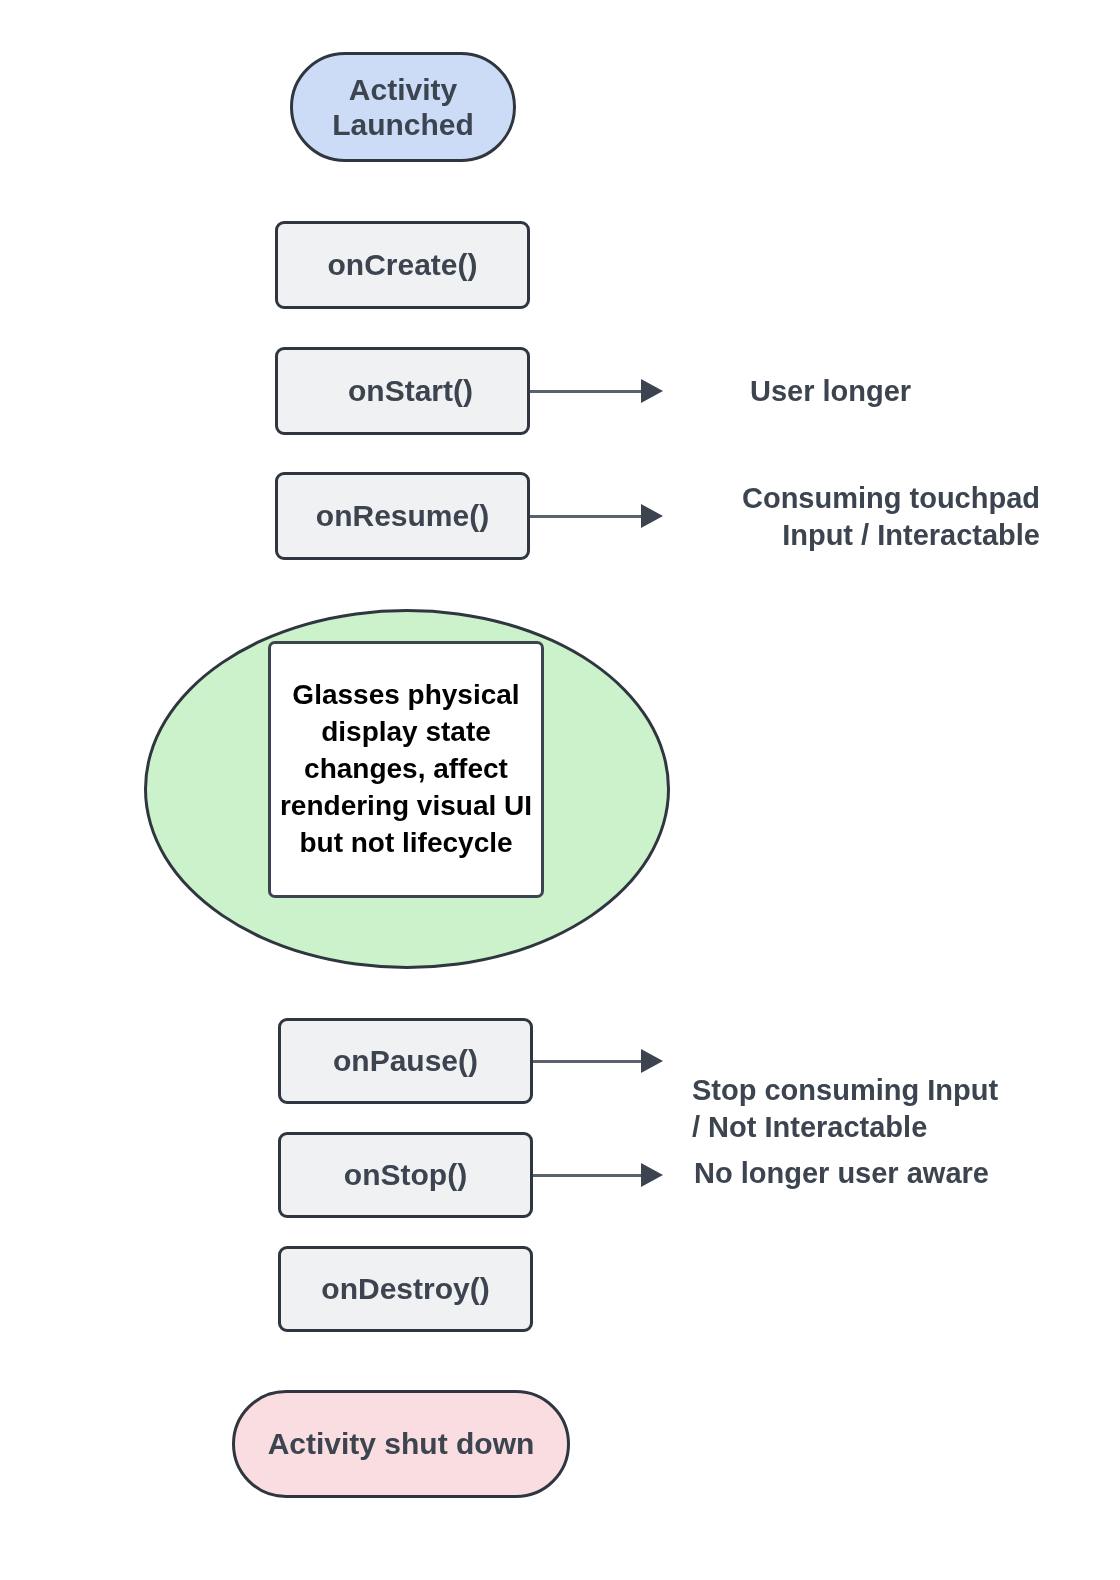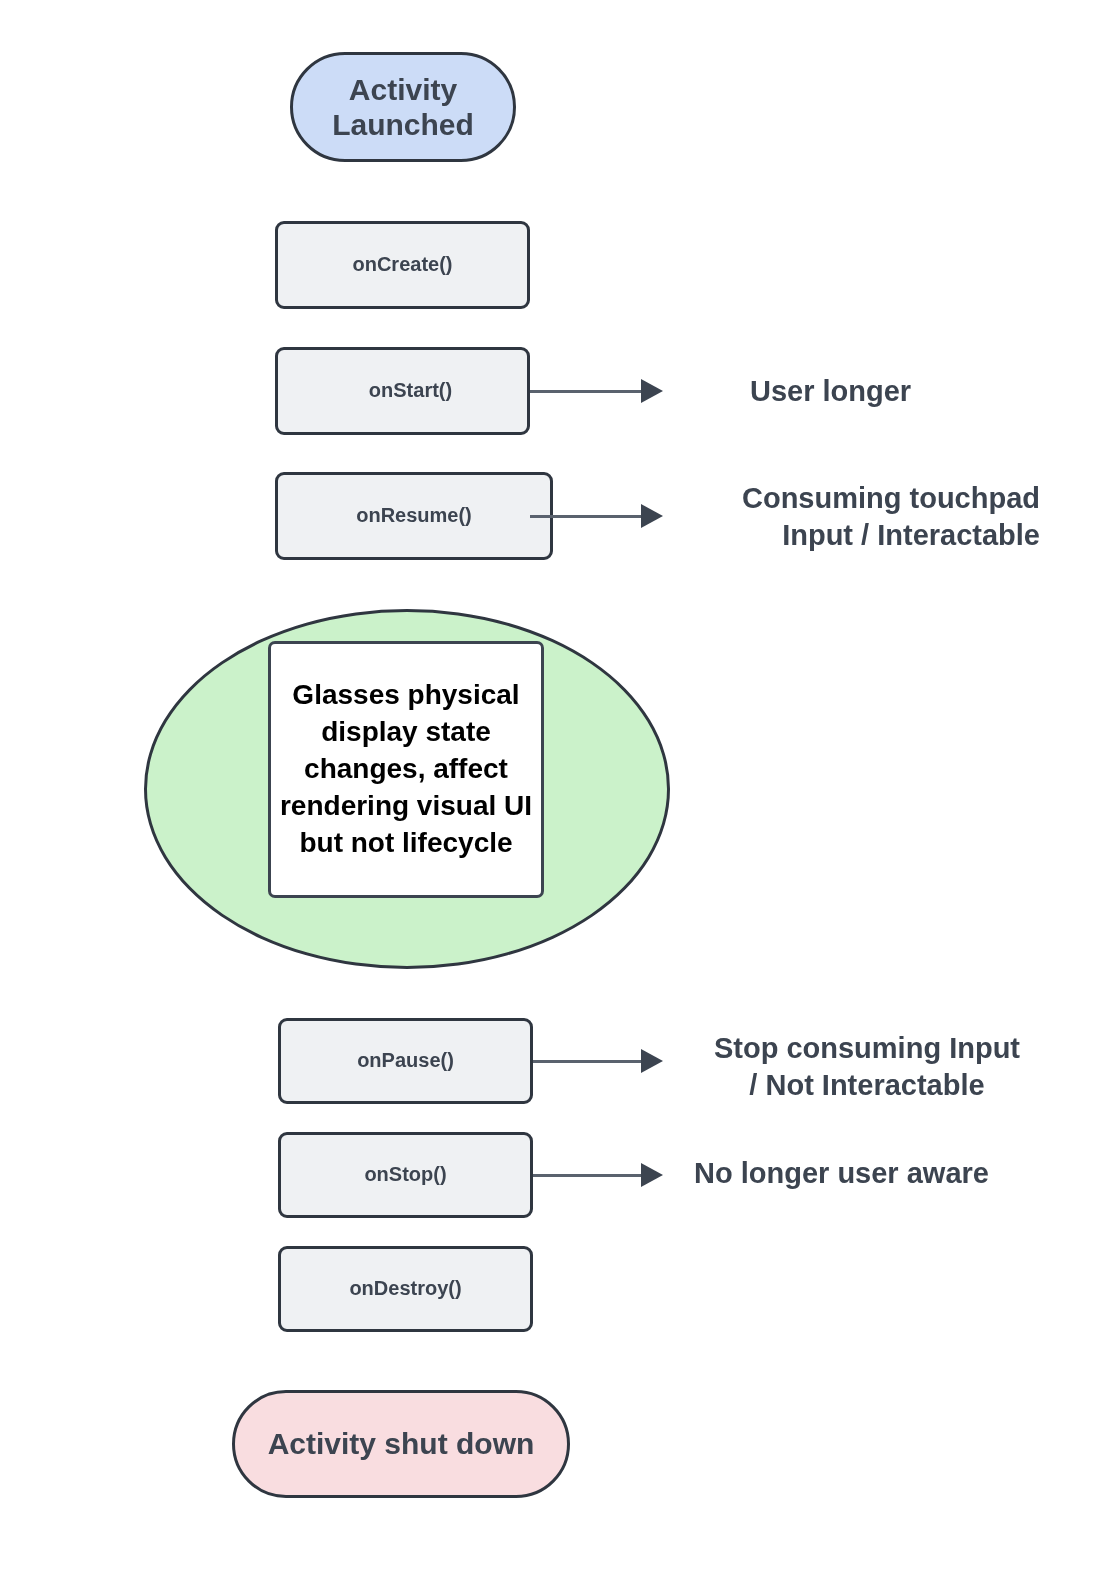--- a/index.html
+++ b/index.html
@@ -60,25 +60,25 @@
   .proc {
     position: absolute;
     display: flex;
     align-items: center;
     justify-content: center;
     border: 3px solid #2f3640;
     border-radius: 9px;
     background: #eff1f3;
     box-sizing: border-box;
   }
-  .proc .node-label { font-size: 20px; text-align: center; }
+  .proc .node-label { font-size: 30px; text-align: center; }
 
   .proc-create  { left: 275px; top: 221px;  width: 255px; height: 88px; }
   .proc-start   { left: 275px; top: 347px;  width: 255px; height: 88px; padding-left: 16px; }
-  .proc-resume  { left: 275px; top: 472px;  width: 278px; height: 88px; }
+  .proc-resume  { left: 275px; top: 472px;  width: 255px; height: 88px; }
   .proc-pause   { left: 278px; top: 1018px; width: 255px; height: 86px; }
   .proc-stop    { left: 278px; top: 1132px; width: 255px; height: 86px; }
   .proc-destroy { left: 278px; top: 1246px; width: 255px; height: 86px; }
 
   
   .running-ellipse {
     position: absolute;
     left: 144px;
     top: 609px;
     width: 526px;
@@ -154,21 +154,21 @@
   .side-note {
     position: absolute;
     font-size: 29px;
     font-weight: bold;
     color: #3c4450;
     line-height: 1.28;
     white-space: pre-line;
   }
   .note-user-aware      { left: 750px; top: 373px; }
   .note-consuming       { left: 700px; top: 480px; width: 340px; text-align: right; }
-  .note-stop-consuming  { left: 692px; top: 1030px; width: 350px; text-align: center; }
+  .note-stop-consuming  { left: 692px; top: 1072px; width: 350px; }
   .note-no-longer       { left: 694px; top: 1155px; }
 </style>
 </head>
 <body>
 
 <div id="canvas">
 
   <div class="pill pill-start">
     <span class="node-label">Activity
 Launched</span>

